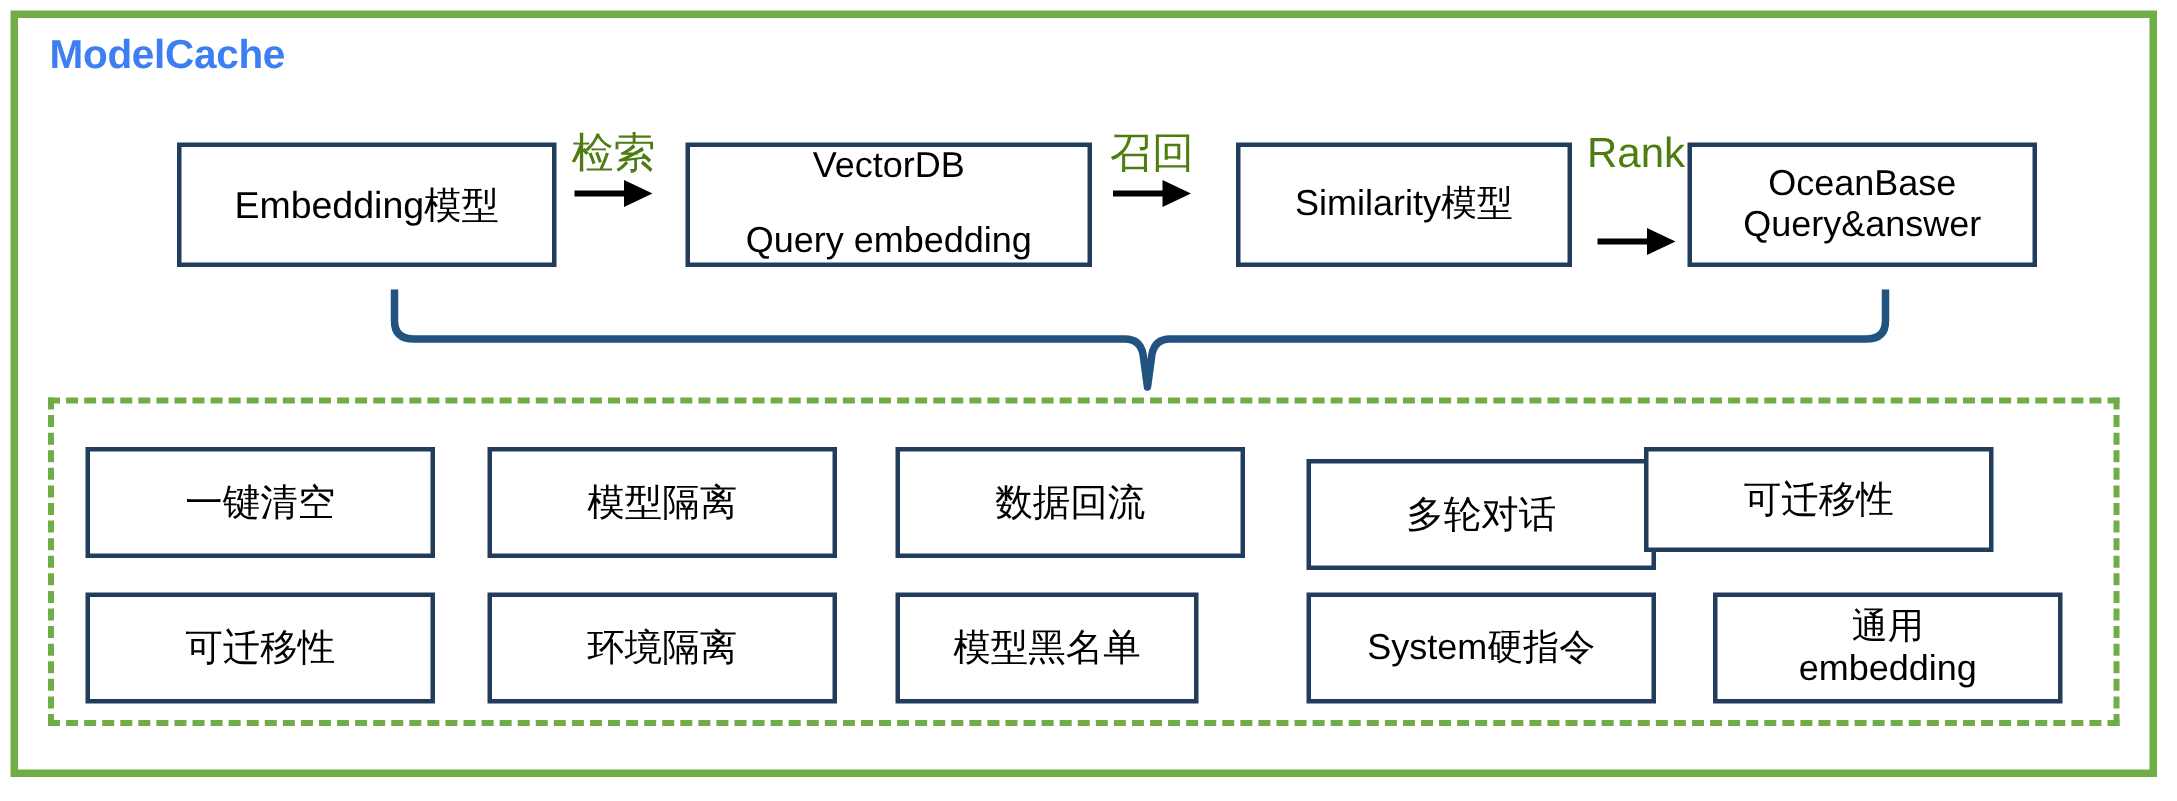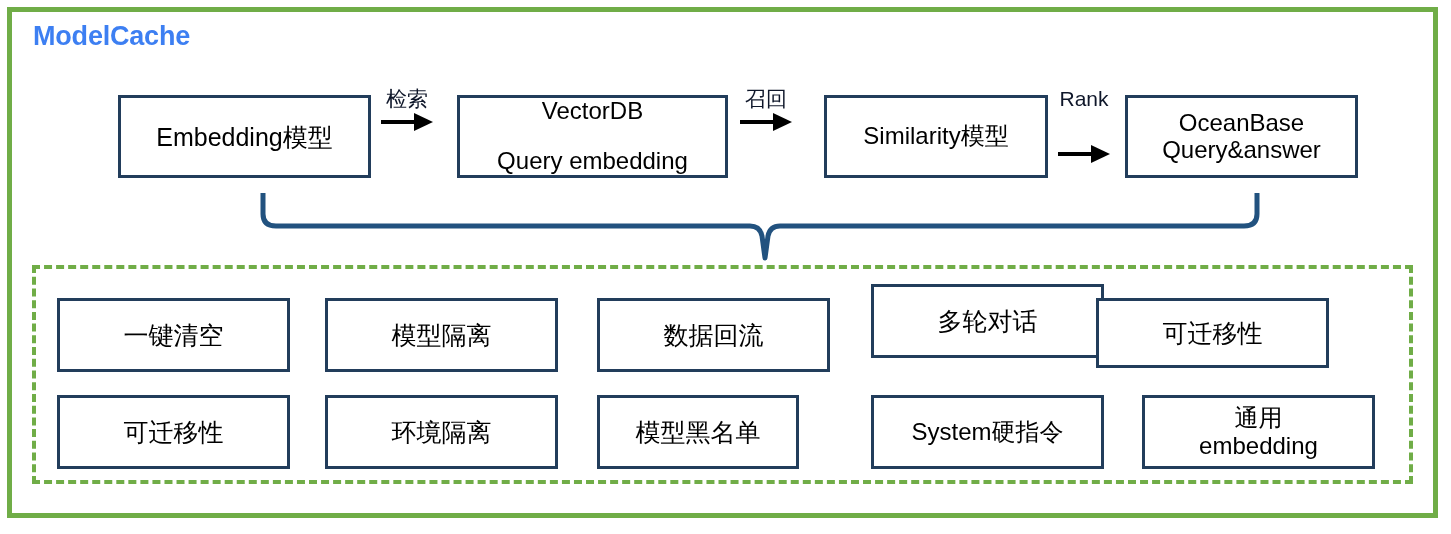--- a/index.html
+++ b/index.html
@@ -68,22 +68,22 @@
 
   
   .arrow-group {
     position: absolute;
     display: flex;
     flex-direction: column;
     align-items: center;
     justify-content: flex-start;
   }
   .arrow-label {
-    font-size: 21px;
-    color: #0f172a;
+    font-size: 28px;
+    color: #4d7c0f;
     line-height: 1;
     white-space: nowrap;
     margin-bottom: 4px;
   }
   .arrow-glyph {
     position: relative;
     width: 52px;
     height: 18px;
   }
   .arrow-glyph .shaft {
@@ -218,21 +218,21 @@
 
   <div class="fbox" style="left:57px;  top:298px; width:233px; height:74px;">
     <span class="ln">一键清空</span>
   </div>
   <div class="fbox" style="left:597px; top:298px; width:233px; height:74px;">
     <span class="ln">数据回流</span>
   </div>
   <div class="fbox" style="left:325px; top:298px; width:233px; height:74px;">
     <span class="ln">模型隔离</span>
   </div>
-  <div class="fbox" style="left:871px; top:284px; width:233px; height:74px;">
+  <div class="fbox" style="left:871px; top:306px; width:233px; height:74px;">
     <span class="ln">多轮对话</span>
   </div>
   <div class="fbox" style="left:1096px;top:298px; width:233px; height:70px;">
     <span class="ln">可迁移性</span>
   </div>
 
   <div class="fbox" style="left:57px;  top:395px; width:233px; height:74px;">
     <span class="ln">可迁移性</span>
   </div>
   <div class="fbox" style="left:325px; top:395px; width:233px; height:74px;">

